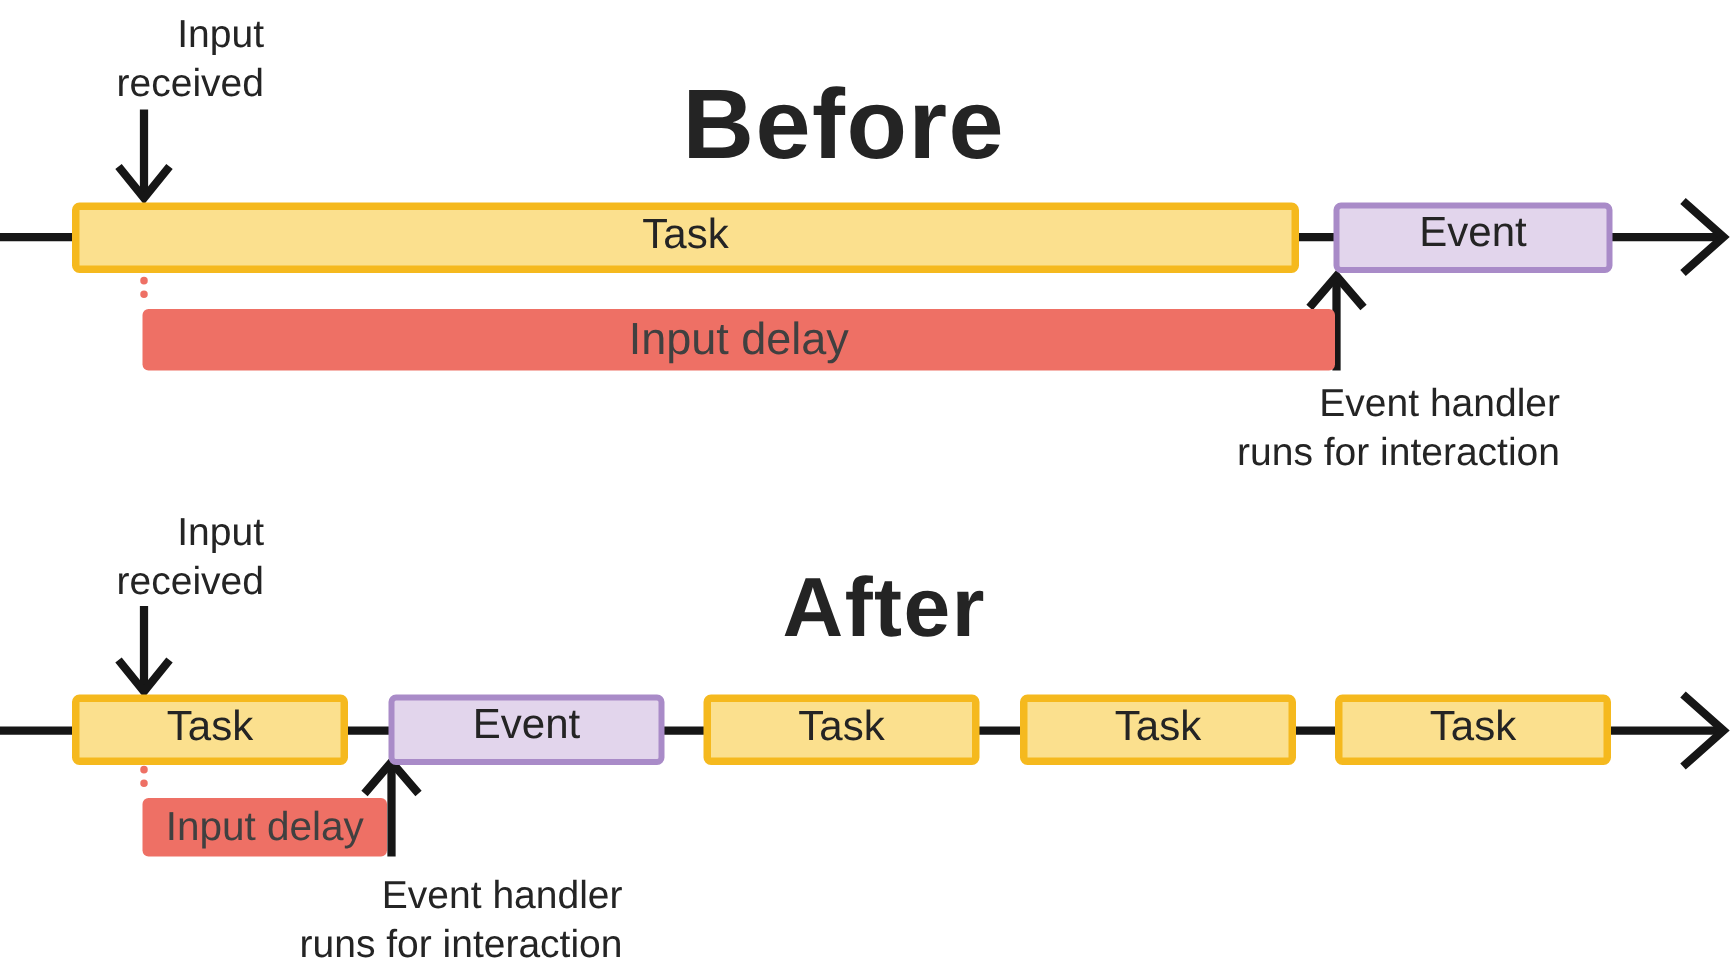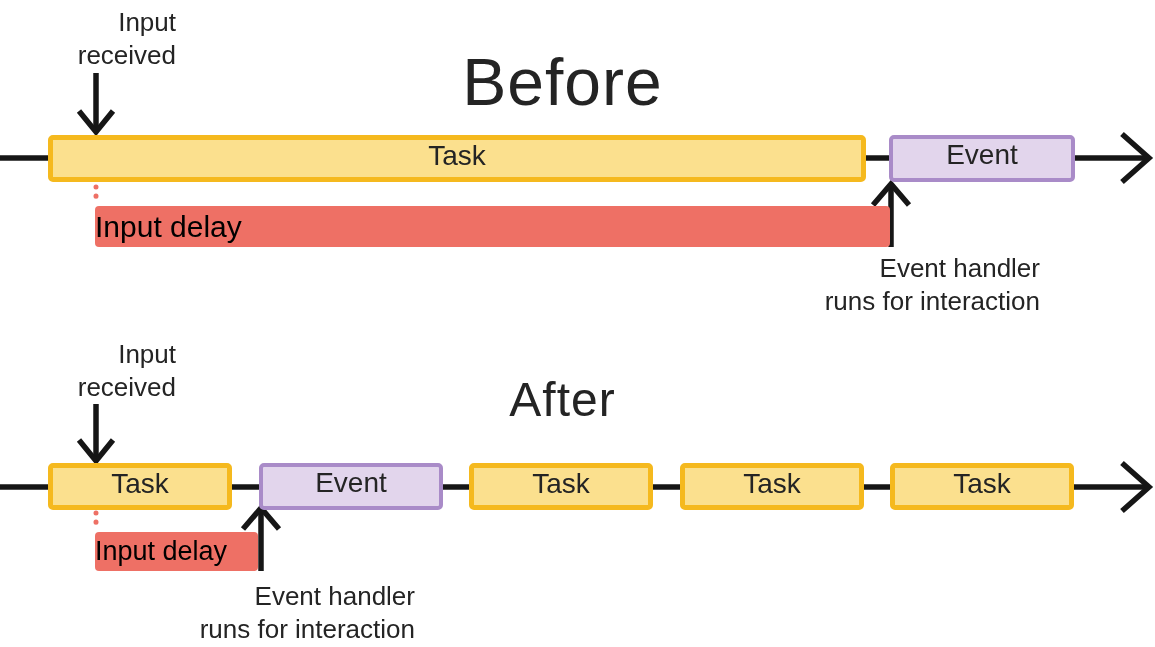--- a/index.html
+++ b/index.html
@@ -1,28 +1,28 @@
 <!DOCTYPE html>
 <html style="--yellow-fill: #FBE08E; --yellow-border: #F5B91E; --purple-fill: #E2D5EC; --purple-border: #A98BC8; --red: #EE7065; --text: #242424; --arrow: #161616;"><head>
 <meta charset="utf-8">
 <style>
   html,body{margin:0;padding:0;background:#ffffff;}
   body{font-family:"Liberation Sans","DejaVu Sans",sans-serif;}
   .canvas{position:relative;width:1155px;height:647px;background:#ffffff;overflow:hidden;}
   .layer{position:absolute;left:0;top:0;width:1155px;height:647px;pointer-events:none;}
-  .title{position:absolute;left:0;width:1125px;text-align:center;color:var(--text,#242424);font-weight:400;}
+  .title{position:absolute;left:0;width:1125px;text-align:center;color:var(--text,#242424);font-weight:700;}
   .title.before{top:44px;font-size:66px;letter-spacing:1px;}
-  .title.after{top:372px;font-size:48px;letter-spacing:1px;}
+  .title.after{top:372px;font-size:56px;letter-spacing:1px;padding-left:27px;}
   .note{position:absolute;text-align:right;color:var(--text,#242424);font-size:26px;line-height:33px;}
   .box{position:absolute;box-sizing:border-box;display:flex;justify-content:center;
        border-radius:5px;font-size:28px;color:var(--text,#242424);}
   .box.yellow{background:var(--yellow-fill,#FBE08E);border:5px solid var(--yellow-border,#F5B91E);}
   .box.purple{background:var(--purple-fill,#E2D5EC);border:4px solid var(--purple-border,#A98BC8);}
   .redbar{position:absolute;box-sizing:border-box;background:var(--red,#EE7065);border-radius:4px;
-          display:flex;align-items:center;color:#000000;}
+          display:flex;align-items:center;justify-content:center;color:#404040;}
   .redbar.big{font-size:30px;}
   .redbar.small{font-size:27px;}
   svg .stroke{stroke:var(--arrow,#161616);stroke-width:5.5;fill:none;}
   svg .dots{stroke:var(--red,#EE7065);stroke-width:5;fill:none;stroke-linecap:round;stroke-dasharray:0.1 9;}
 </style>
 </head>
 <body>
 
 <div class="canvas">
 

